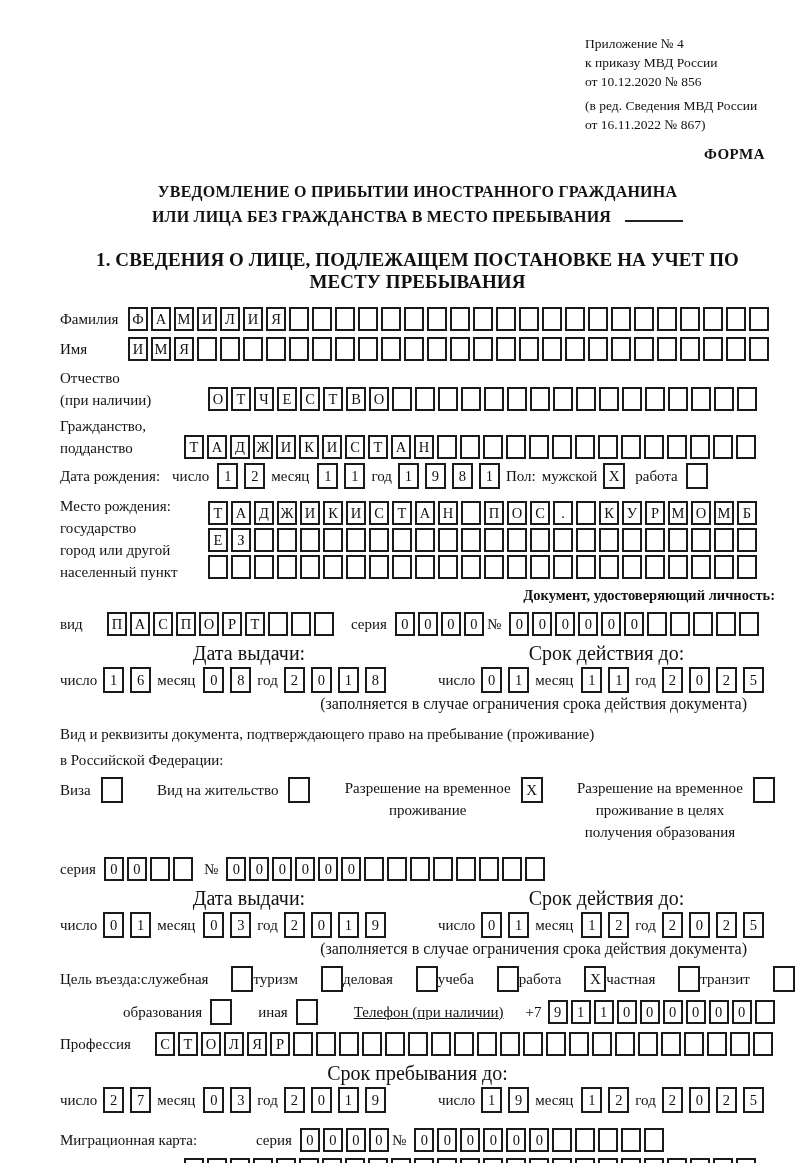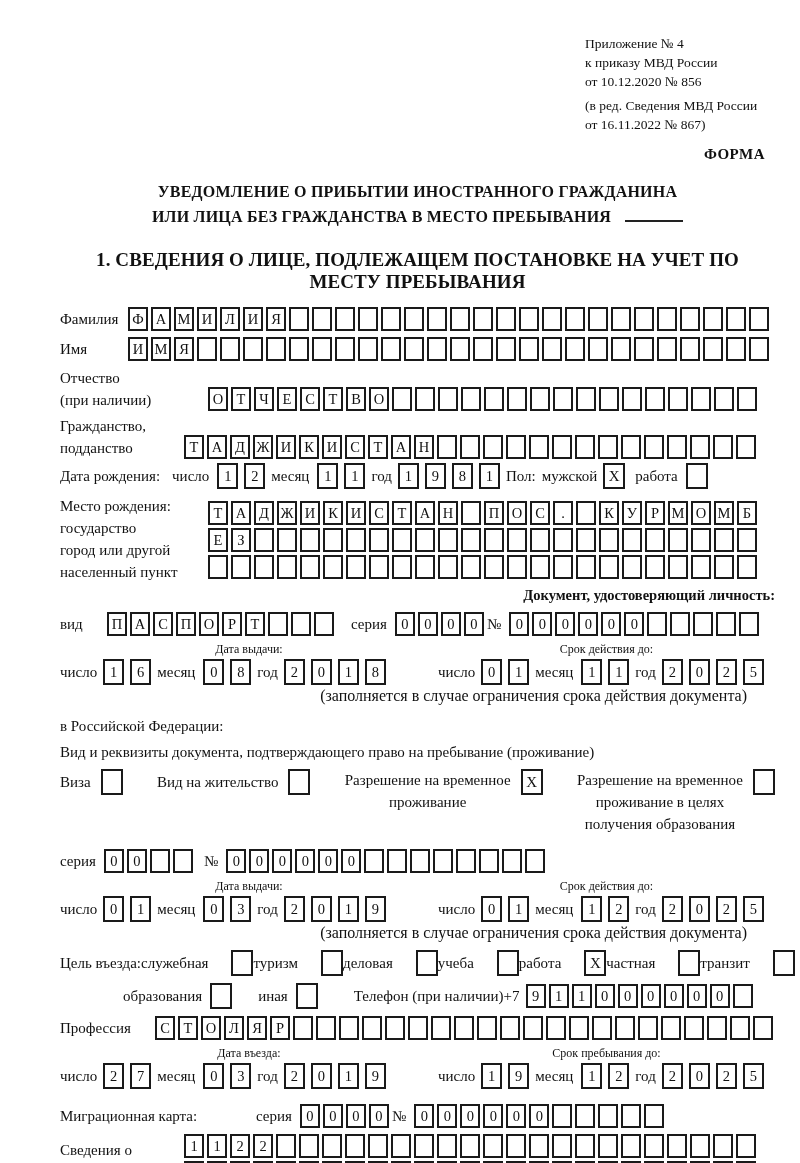--- a/index.html
+++ b/index.html
@@ -32,21 +32,21 @@
   .lblblock{line-height:22px;}
   .lb148{width:148px;flex:0 0 148px;}
   .lb124{width:124px;flex:0 0 124px;}
   .mr6{margin-right:6px;} .mr8{margin-right:8px;} .mr10{margin-right:10px;} .mr12{margin-right:12px;}
   .ml8{margin-left:8px;} .ml14{margin-left:14px;}
 
   .boxstack .brow{margin-bottom:3px;}
 
   .doc-heading{text-align:right;font-weight:bold;font-size:14.5px;margin:4px 0 8px 0;}
 
-  .dhdr{display:flex;font-size:12px;margin-bottom:2px;}
+  .dhdr{display:flex;font-size:20px;margin-bottom:2px;}
   .dh-left{width:378px;flex:0 0 378px;text-align:center;}
   .dh-right{flex:1;text-align:center;}
   .drow{margin-bottom:2px;}
   .dgroup{display:flex;align-items:center;}
   .dg-left{width:378px;flex:0 0 378px;}
   .note{font-size:16px;text-align:right;margin:0 28px 8px 0;}
 
   .intro{line-height:26px;margin-bottom:4px;}
   .permits{display:flex;align-items:flex-start;justify-content:space-between;margin-bottom:14px;}
   .popt{display:flex;align-items:flex-start;}
@@ -413,22 +413,22 @@
           <span class="cbox">2</span>
           <span class="cbox">0</span>
           <span class="cbox">2</span>
           <span class="cbox">5</span>
         </span>
     </div>
   </div>
   <div class="note">(заполняется в случае ограничения срока действия документа)</div>
 
   <div class="intro">
+    <div>Вид и реквизиты документа, подтверждающего право на пребывание (проживание)</div>
     <div>в Российской Федерации:</div>
-    <div>Вид и реквизиты документа, подтверждающего право на пребывание (проживание)</div>
   </div>
 
   <div class="permits">
     <div class="popt">
       <span class="lbl one">Виза</span>
       <span class="chk"></span>
     </div>
     <div class="popt">
       <span class="lbl one">Вид на жительство</span>
       <span class="chk"></span>
@@ -553,21 +553,21 @@
       <span class="lbl">транзит</span>
       <span class="chk"></span>
     </span>
   </div>
 
   <div class="phone-row">
     <span class="lbl mr8">образования</span>
     <span class="chk" style="margin-right:26px;"></span>
     <span class="lbl mr8">иная</span>
     <span class="chk" style="margin-right:36px;"></span>
-    <span class="lbl" style="">Телефон (при наличии)</span>
+    <span class="lbl" style="margin-right:22px;text-decoration:underline;">Телефон (при наличии)</span>
     <span class="lbl mr6">+7</span>
     <span class="brow">
         <span class="cbox">9</span>
         <span class="cbox">1</span>
         <span class="cbox">1</span>
         <span class="cbox">0</span>
         <span class="cbox">0</span>
         <span class="cbox">0</span>
         <span class="cbox">0</span>
         <span class="cbox">0</span>
@@ -603,21 +603,20 @@
         <span class="cbox"></span>
         <span class="cbox"></span>
         <span class="cbox"></span>
         <span class="cbox"></span>
         <span class="cbox"></span>
         <span class="cbox"></span>
       </span>
   </div>
 
   <div class="dhdr">
-    <div class="dh-left">Дата въезда:</div>
     <div class="dh-right">Срок пребывания до:</div>
   </div>
   <div class="frow drow">
     <div class="dgroup dg-left">
       <span class="lbl mr6">число</span>
       <span class="brow dbox">
           <span class="cbox">2</span>
           <span class="cbox">7</span>
         </span>
       <span class="lbl mr8">месяц</span>

